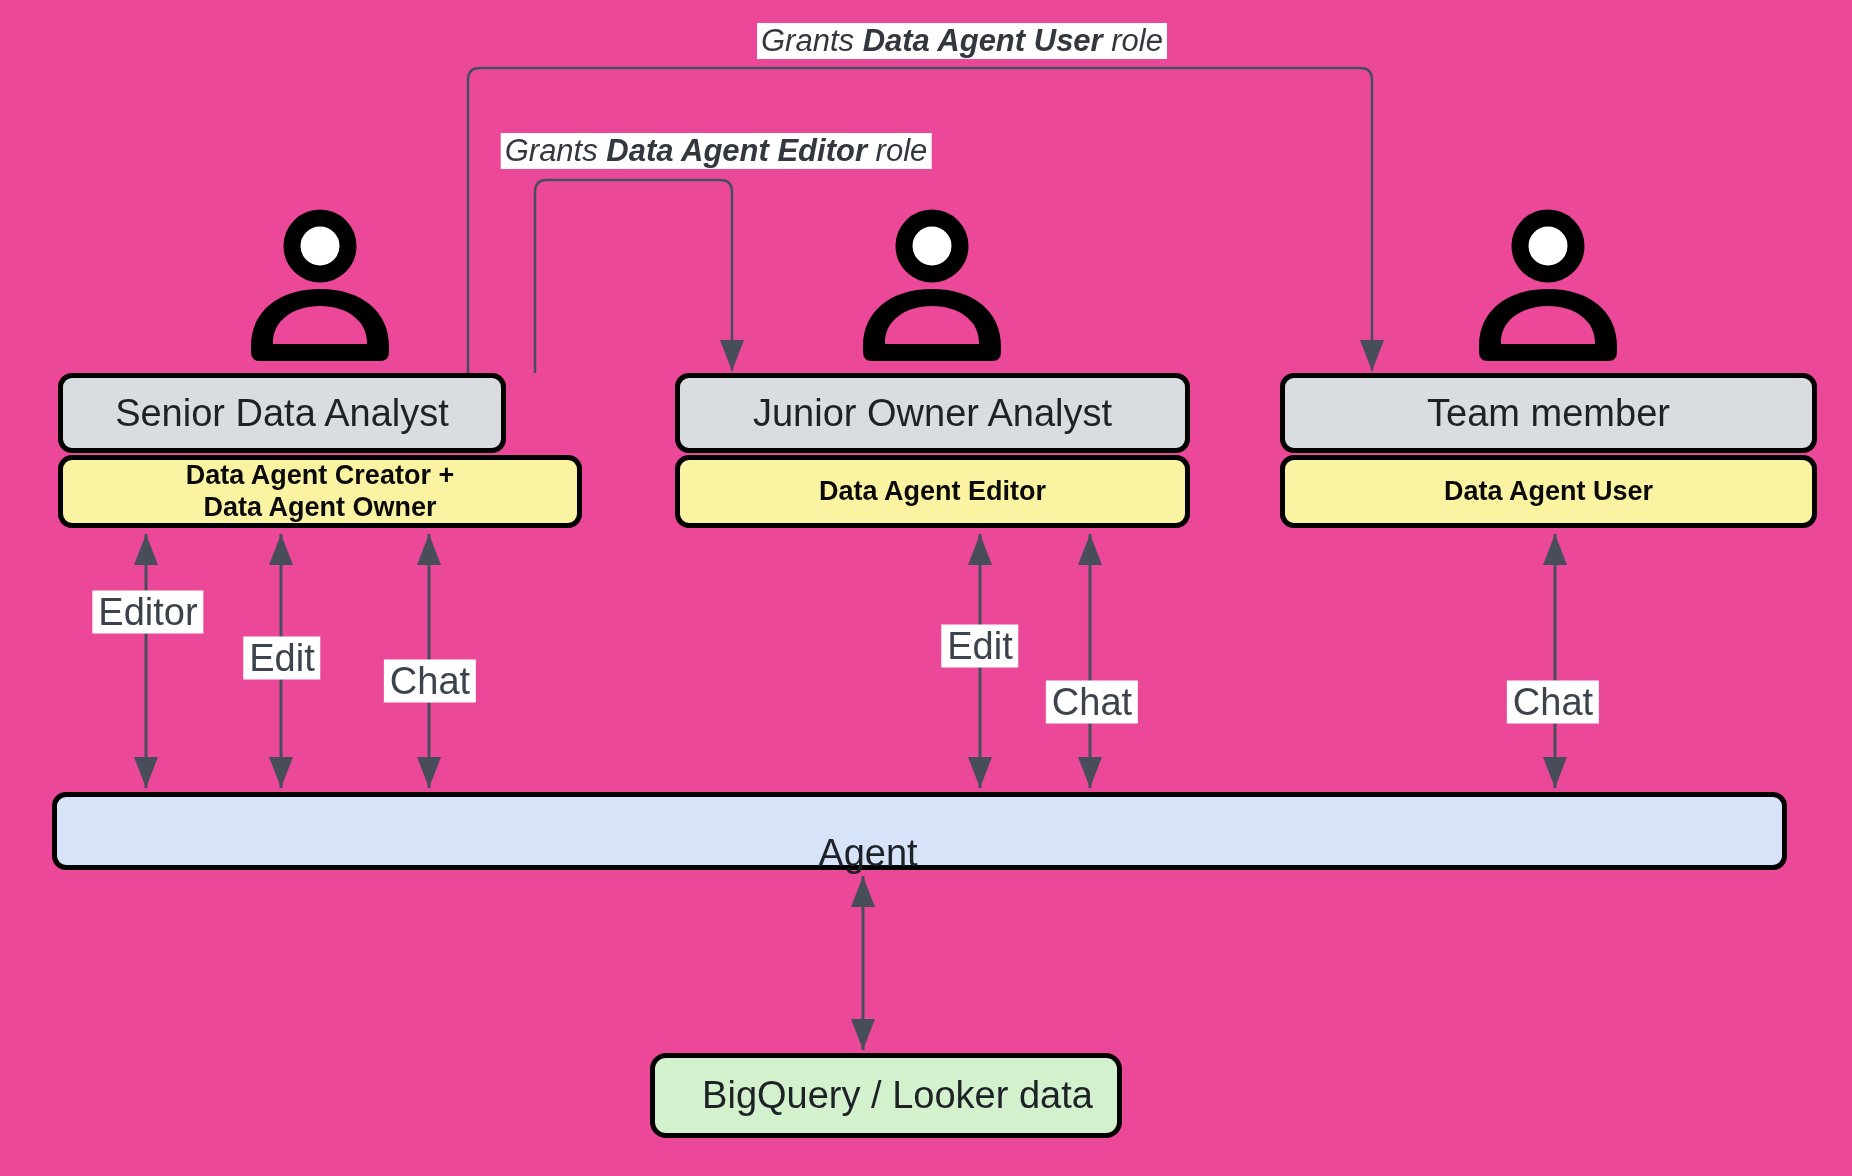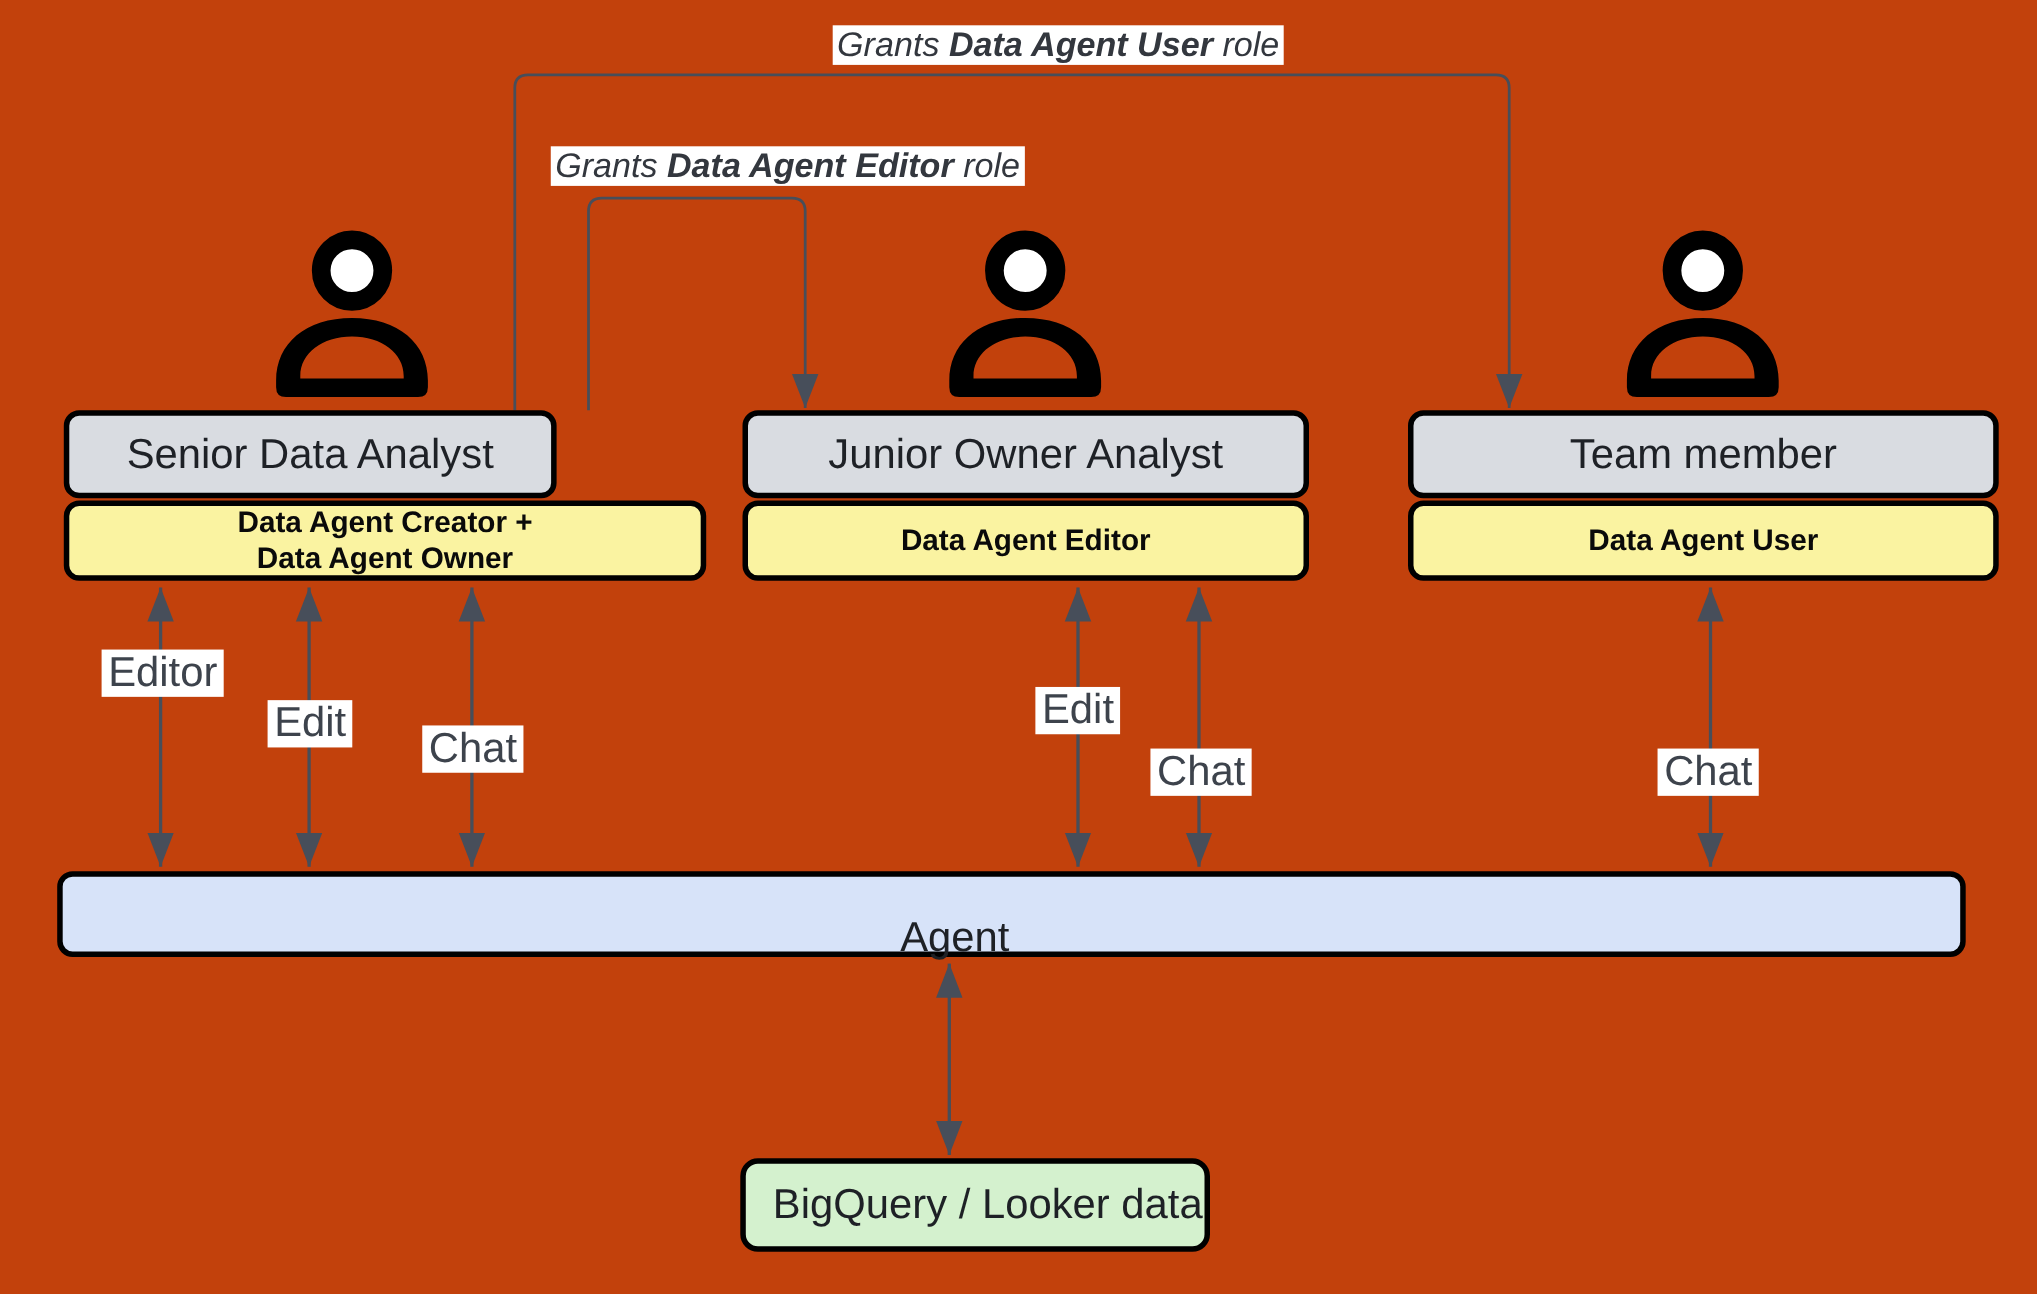--- a/index.html
+++ b/index.html
@@ -1,17 +1,17 @@
 <!DOCTYPE html>
 <html><head>
 <meta charset="utf-8">
 <style>
   html,body{margin:0;padding:0;background:#ffffff;}
   .canvas{
-    position:relative;width:1852px;height:1176px;background:#c2410c;overflow:hidden;
+    position:relative;width:1852px;height:1176px;background:#ec4899;overflow:hidden;
     font-family:"Liberation Sans", sans-serif;
   }
   svg.overlay{position:absolute;left:0;top:0;width:1852px;height:1176px;pointer-events:none;}
 
   .box{
     position:absolute;box-sizing:border-box;border:5px solid #000000;border-radius:14px;
     display:flex;align-items:center;justify-content:center;text-align:center;
   }
   .titlebox{background:#d9dce1;font-size:38px;color:#1e2126;}
   .rolebox{background:#faf3a1;font-weight:bold;font-size:27px;line-height:1.18;color:#0a0a0a;white-space:pre-line;}
@@ -70,35 +70,35 @@
   <svg class="person" style="left:852px;top:205px;" viewBox="0 0 160 163">
     <circle cx="80" cy="41" r="28" fill="#ffffff" stroke="#000000" stroke-width="17"></circle>
     <path fill="#000000" fill-rule="evenodd" d="M80,84 C38,84 11,107 11,141 L11,147 Q11,156 20,156 L140,156 Q149,156 149,147 L149,141 C149,107 122,84 80,84 Z M80,101 C107,101 127,116 127,137 L127,139 L33,139 L33,137 C33,116 53,101 80,101 Z"></path>
   </svg>
   <svg class="person" style="left:1468px;top:205px;" viewBox="0 0 160 163">
     <circle cx="80" cy="41" r="28" fill="#ffffff" stroke="#000000" stroke-width="17"></circle>
     <path fill="#000000" fill-rule="evenodd" d="M80,84 C38,84 11,107 11,141 L11,147 Q11,156 20,156 L140,156 Q149,156 149,147 L149,141 C149,107 122,84 80,84 Z M80,101 C107,101 127,116 127,137 L127,139 L33,139 L33,137 C33,116 53,101 80,101 Z"></path>
   </svg>
 
   <div class="box titlebox" style="left:58px;top:373px;width:448px;height:80px;">Senior Data Analyst</div>
-  <div class="box rolebox" style="left:58px;top:455px;width:584px;height:73px;">Data Agent Creator +
+  <div class="box rolebox" style="left:58px;top:455px;width:524px;height:73px;">Data Agent Creator +
 Data Agent Owner</div>
 
   <div class="box titlebox" style="left:675px;top:373px;width:515px;height:80px;">Junior Owner Analyst</div>
   <div class="box rolebox" style="left:675px;top:455px;width:515px;height:73px;">Data Agent Editor</div>
 
   <div class="box titlebox" style="left:1280px;top:373px;width:537px;height:80px;">Team member</div>
   <div class="box rolebox" style="left:1280px;top:455px;width:537px;height:73px;">Data Agent User</div>
 
   <div class="action-label" style="left:148px;top:612px;">Editor</div>
   <div class="action-label" style="left:282px;top:658px;">Edit</div>
   <div class="action-label" style="left:430px;top:681px;">Chat</div>
   <div class="action-label" style="left:980px;top:646px;">Edit</div>
   <div class="action-label" style="left:1092px;top:702px;">Chat</div>
   <div class="action-label" style="left:1553px;top:702px;">Chat</div>
 
   <div class="box agentbar" style="left:52px;top:792px;width:1735px;height:78px;">
     <span class="agent-label">Agent</span>
   </div>
 
-  <div class="box datastore" style="left:673px;top:1053px;width:427px;height:85px;border-radius:16px;padding-left:23px;">BigQuery / Looker data</div>
+  <div class="box datastore" style="left:650px;top:1053px;width:472px;height:85px;border-radius:16px;padding-left:23px;">BigQuery / Looker data</div>
 
 </div>
 
 </body></html>

